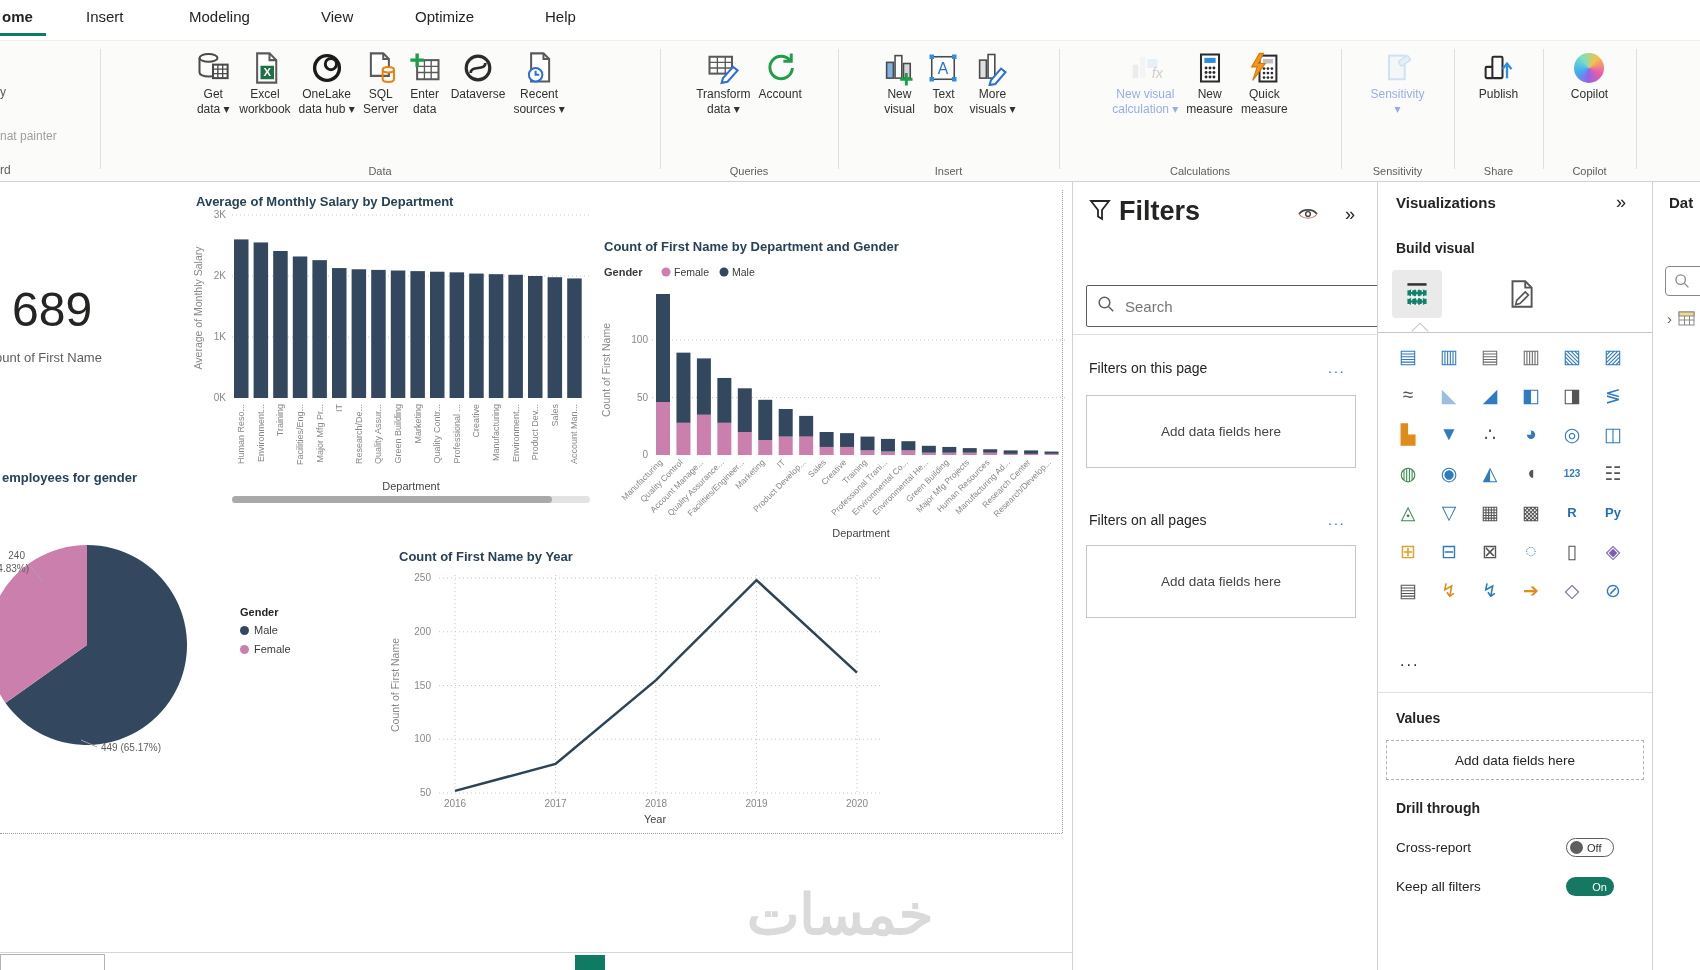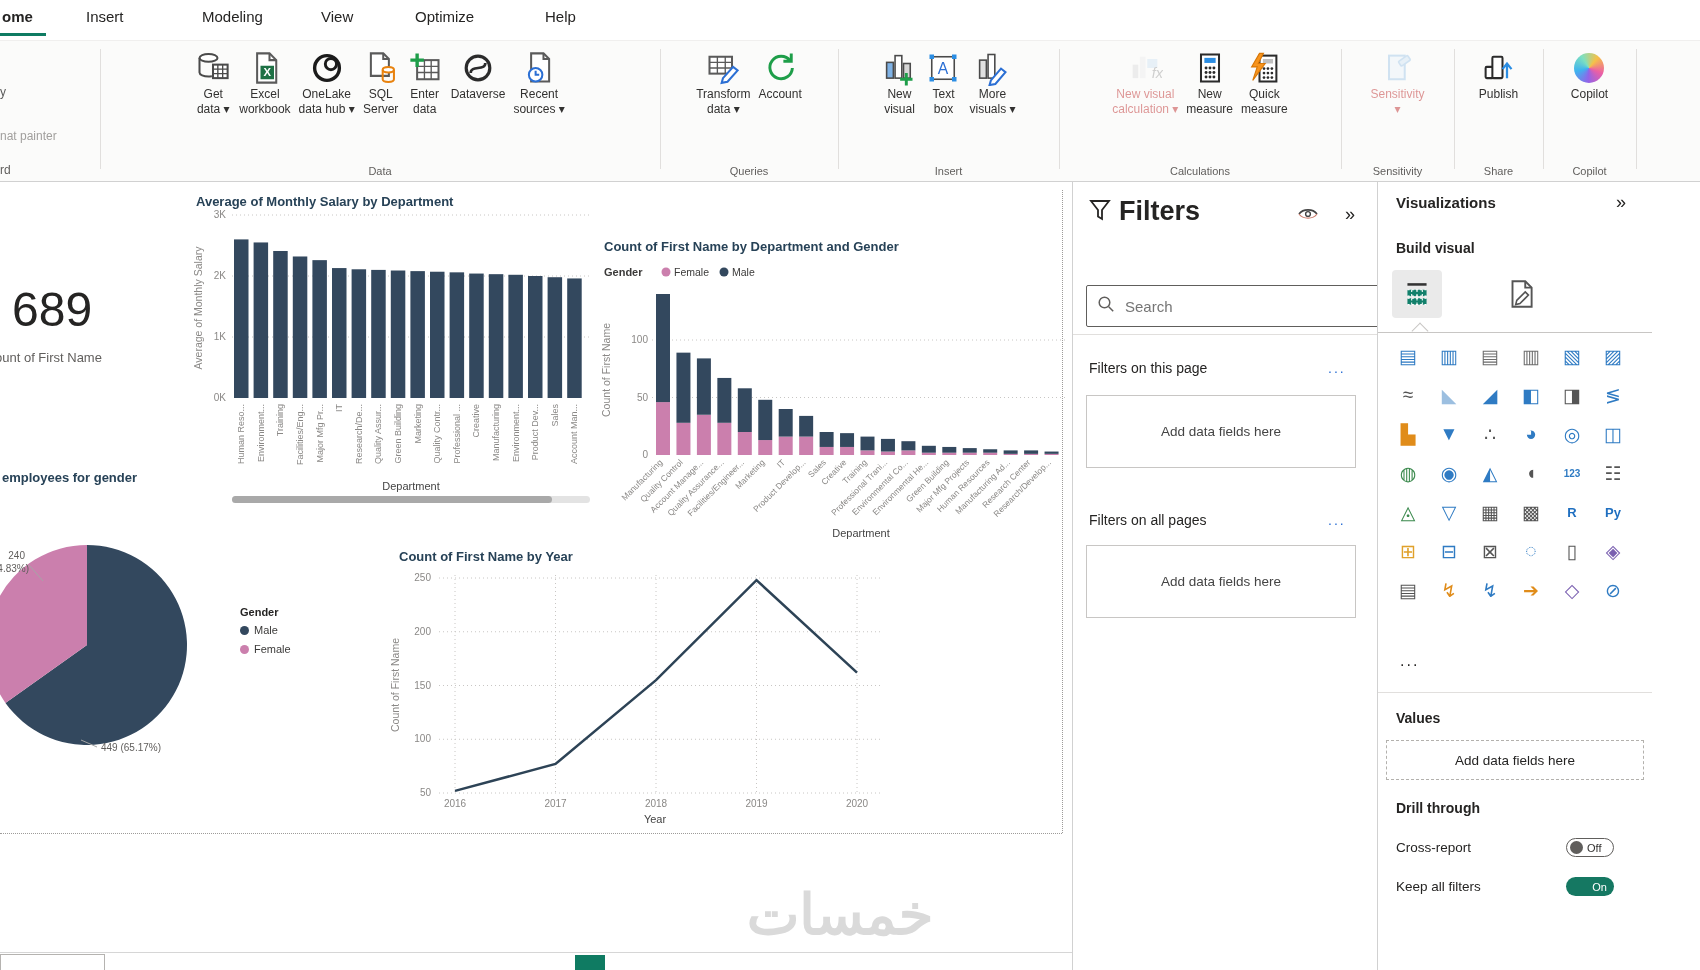--- a/index.html
+++ b/index.html
@@ -17,21 +17,21 @@
   .rgroup { position:absolute; top:0; height:140px; }
   .rgroup-label { position:absolute; bottom:4px; left:0; right:0; text-align:center;
                   font-size:11px; color:#605e5c; }
   .rdivider { position:absolute; top:8px; height:120px; width:1px; background:#e1dfdd; }
   .ritems { position:absolute; top:6px; left:0; right:0; display:flex; justify-content:center; gap:2px; }
   .ritem { display:flex; flex-direction:column; align-items:center; padding:2px 3px; cursor:pointer;
            border-radius:2px; }
   .ritem .ricon { height:38px; display:flex; align-items:center; justify-content:center; }
   .ritem .rlabel { font-size:12px; line-height:15px; text-align:center; color:#323130; white-space:nowrap; }
   .ritem.disabled { opacity:.45; }
-  .ritem.disabled .rlabel { color:#b91c1c; }
+  .ritem.disabled .rlabel { color:#1d4ed8; }
   .copilot-circle { width:30px; height:30px; border-radius:50%;
      background:conic-gradient(from 40deg,#f6c148,#ec5fa4,#9263e8,#3fb3ef,#7de0c0,#f6c148); }
   .clip-frag { position:absolute; font-size:12px; color:#323130; white-space:nowrap; }
   
   #canvas { position:absolute; left:0; top:182px; width:1072px; height:788px; background:#fff; overflow:hidden; }
   .chart-svg { position:absolute; }
   #card-value { position:absolute; left:12px; top:100px; font-size:48px; color:#252423; }
   #card-label { position:absolute; left:-5px; top:168px; font-size:13px; color:#605e5c; white-space:nowrap; }
   #pie-title { position:absolute; left:-6px; top:288px; font-size:13px; font-weight:bold; color:#274257; white-space:nowrap; }
   #pie-legend { position:absolute; left:240px; top:424px; font-size:11px; }
@@ -103,21 +103,21 @@
   text { font-family:"Liberation Sans",sans-serif; }
 </style>
 </head>
 <body>
 
 <div id="app">
   <div id="menubar">
       <div class="mtab active" style="left:2px">ome</div>
       <div class="mtab-underline"></div>
       <div class="mtab" style="left:86px">Insert</div>
-      <div class="mtab" style="left:202px">Modeling</div>
+      <div class="mtab" style="left:189px">Modeling</div>
       <div class="mtab" style="left:321px">View</div>
       <div class="mtab" style="left:415px">Optimize</div>
       <div class="mtab" style="left:545px">Help</div>
     </div>
   <div id="ribbon">
       <div class="clip-frag" style="left:0;top:44px;color:#5a5a5a">y</div>
       <div class="clip-frag" style="left:0;top:88px;color:#a19f9d">nat painter</div>
       <div class="clip-frag" style="left:0;bottom:4px;font-size:12px;color:#605e5c">rd</div>
       <div class="rdivider" style="left:100px"></div>
       <div class="rgroup" style="left:100px;width:560px">
@@ -676,13 +676,30 @@
       <span class="knob"></span>
       <span class="tlabel">Off</span>
     </div>
     <div class="toggle-row-label" style="top:697px">Keep all filters</div>
     <div class="toggle on" style="top:695px">
       <span class="tlabel">On</span>
       <span class="knob"></span>
     </div>
   </div>
 
+  <div id="data-panel" class="panel">
+    <div id="data-title">Dat</div>
+    <div id="data-search">
+      <svg width="16" height="16" viewBox="0 0 18 18">
+          <circle cx="7.5" cy="7.5" r="5.3" fill="none" stroke="#8a8886" stroke-width="1.5"></circle>
+          <path d="M11.7 11.7l4.5 4.5" stroke="#8a8886" stroke-width="1.5"></path>
+        </svg>
+    </div>
+    <div id="data-expand">
+      <span>›</span>
+      <svg width="17" height="15" viewBox="0 0 17 15">
+          <rect x="1" y="1" width="15" height="13" fill="#fff" stroke="#8a8886"></rect>
+          <rect x="1" y="1" width="15" height="4" fill="#f0d98c" stroke="#8a8886"></rect>
+          <path d="M1 9h15M6.5 5v9M11.5 5v9" stroke="#8a8886"></path>
+        </svg>
+    </div>
+  </div>
 </div>
 
 </body></html>

